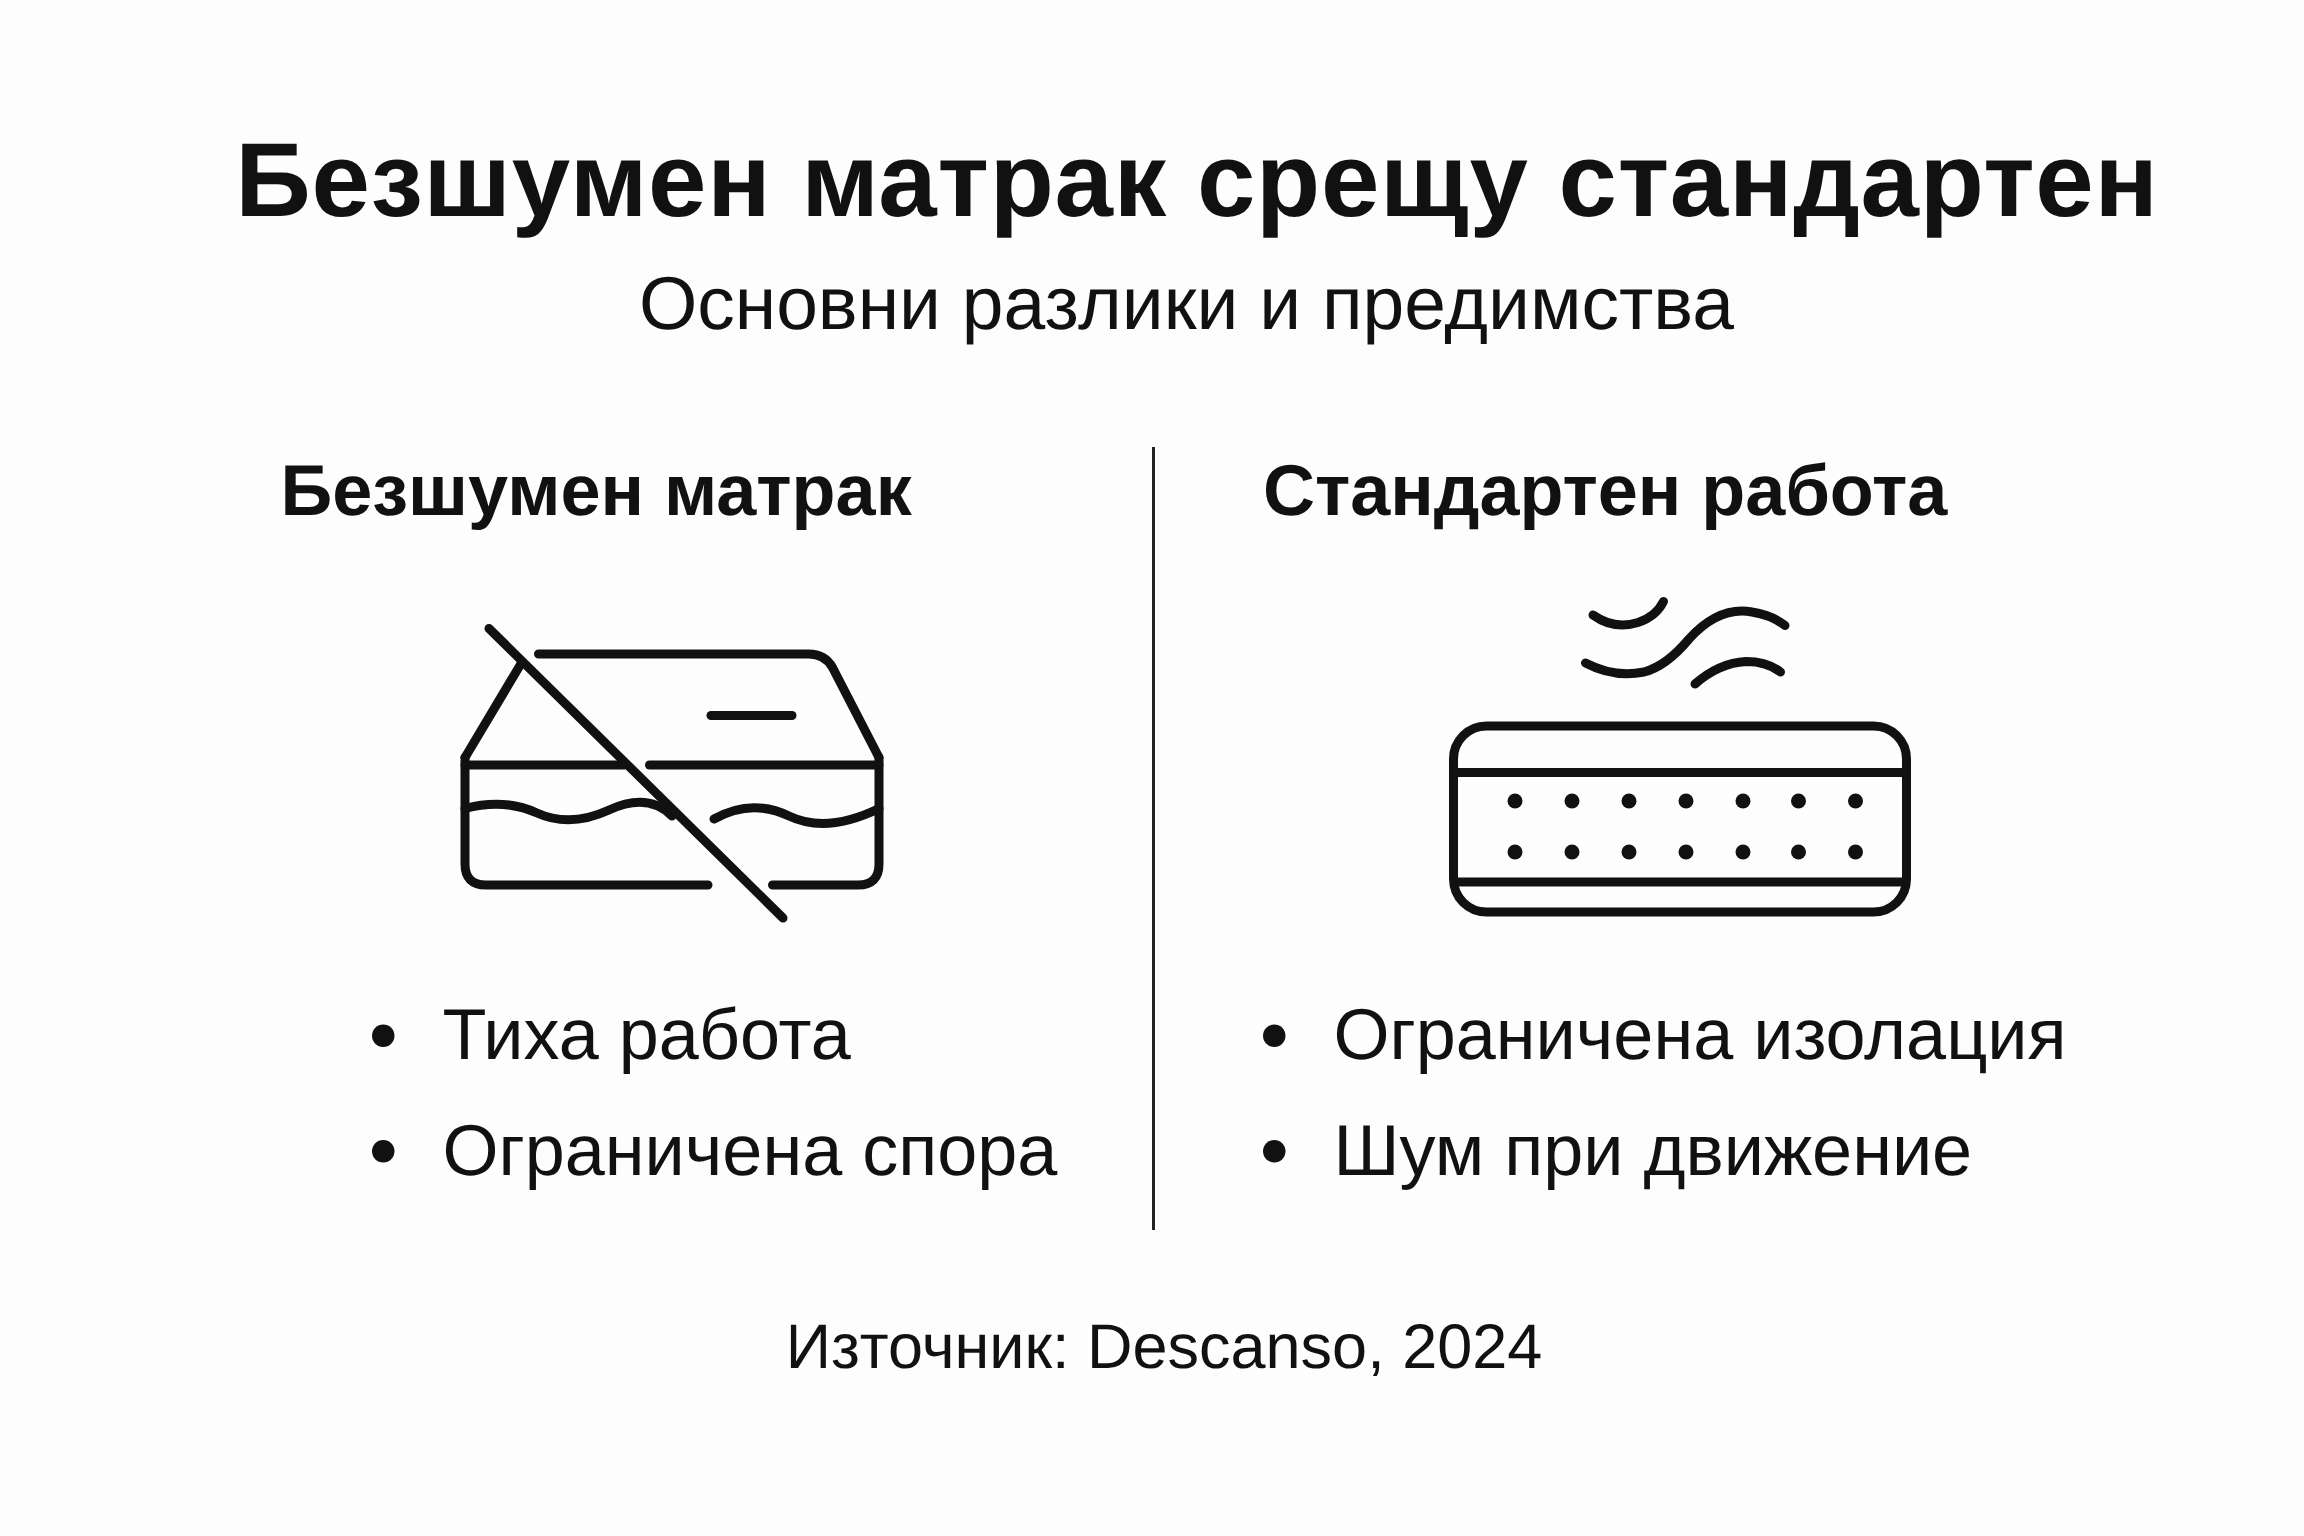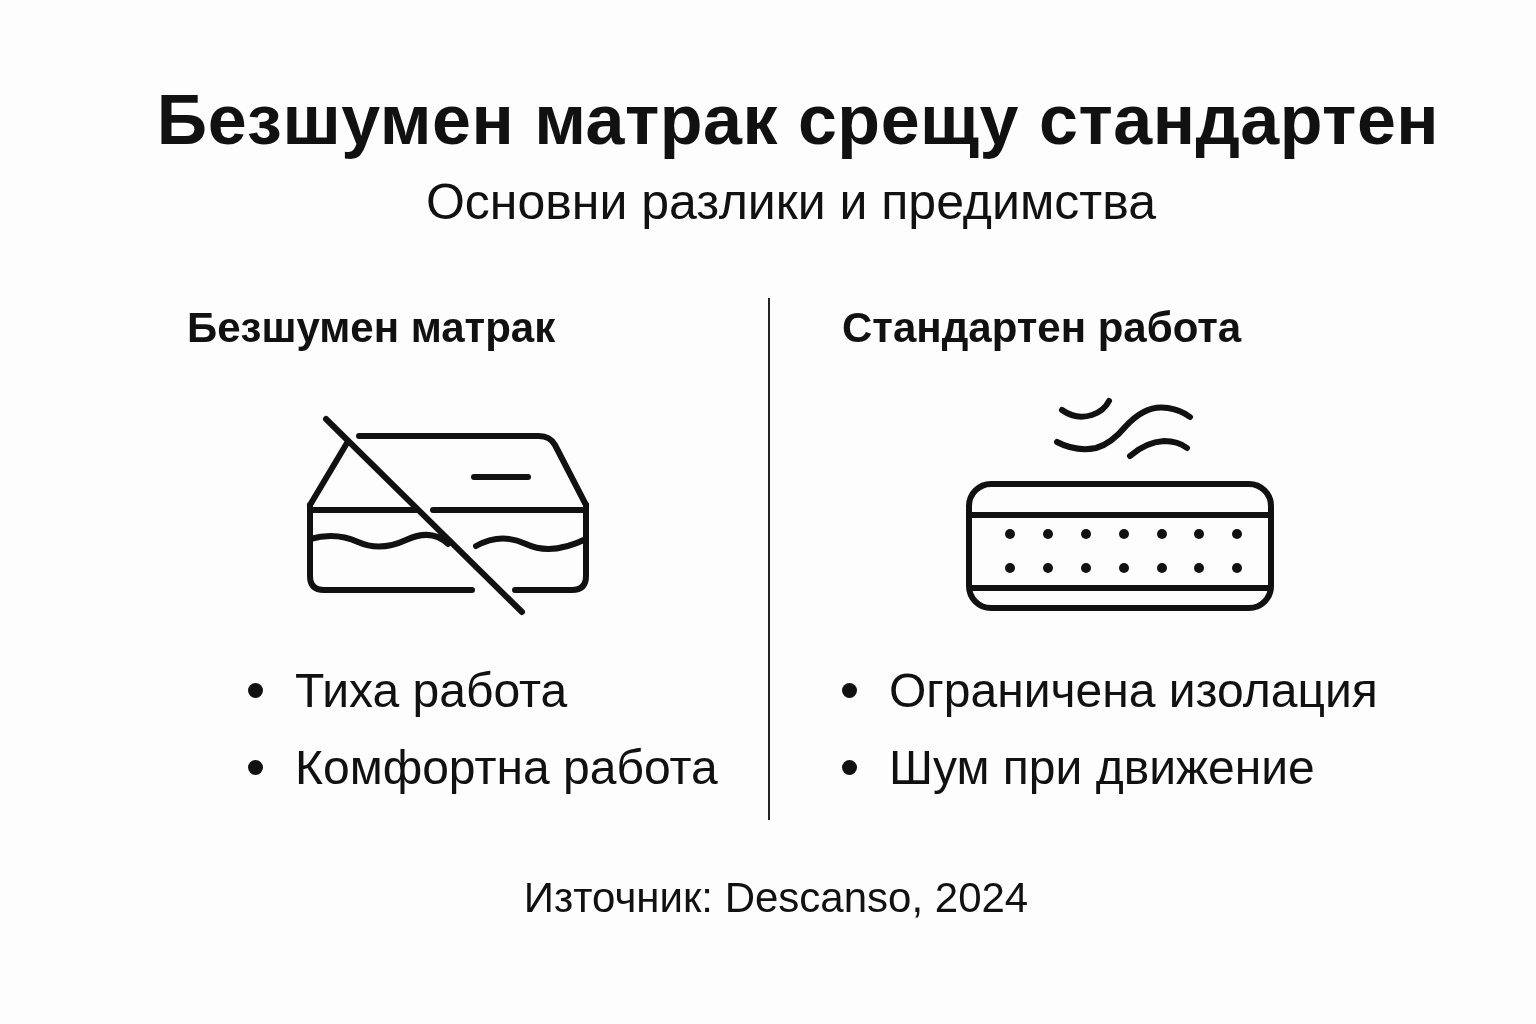--- a/index.html
+++ b/index.html
@@ -42,21 +42,21 @@
       position: absolute;
       left: 768px;
       top: 298px;
       width: 2px;
       height: 522px;
       background: #222222;
     }
     .col-heading {
       position: absolute;
       top: 296px;
-      font-size: 42px;
+      font-size: 48px;
       font-weight: 700;
       margin: 0;
       line-height: 64px;
       white-space: nowrap;
     }
     .col-heading.left { left: 187px; }
     .col-heading.right { left: 842px; }
 
     .icon {
       position: absolute;
@@ -134,21 +134,21 @@
       </svg>
     </div>
 
     <ul class="bullets left">
       <li>
         <span class="bullet-dot"></span>
         <span>Тиха работа</span>
       </li>
       <li>
         <span class="bullet-dot"></span>
-        <span>Комфортна работа</span>
+        <span>Ограничена спора</span>
       </li>
     </ul>
   </section>
 
   <section>
     <h3 class="col-heading right">Стандартен работа</h3>
 
     <div class="icon right">
       <svg width="330" height="230" viewBox="0 0 330 230" fill="none" stroke="#111111" stroke-width="6" stroke-linecap="round" stroke-linejoin="round">
 

